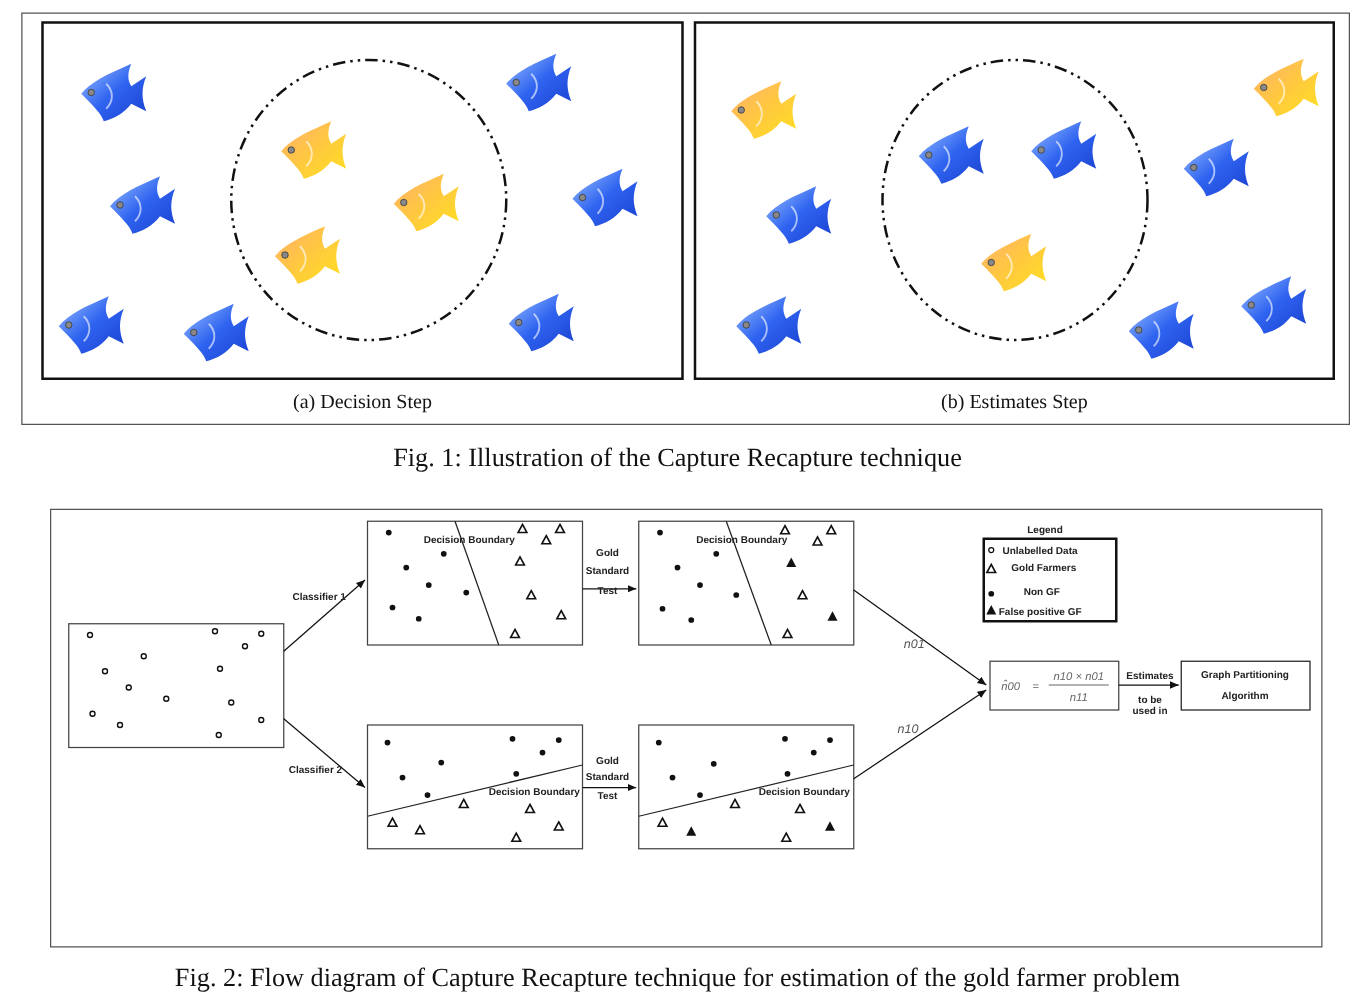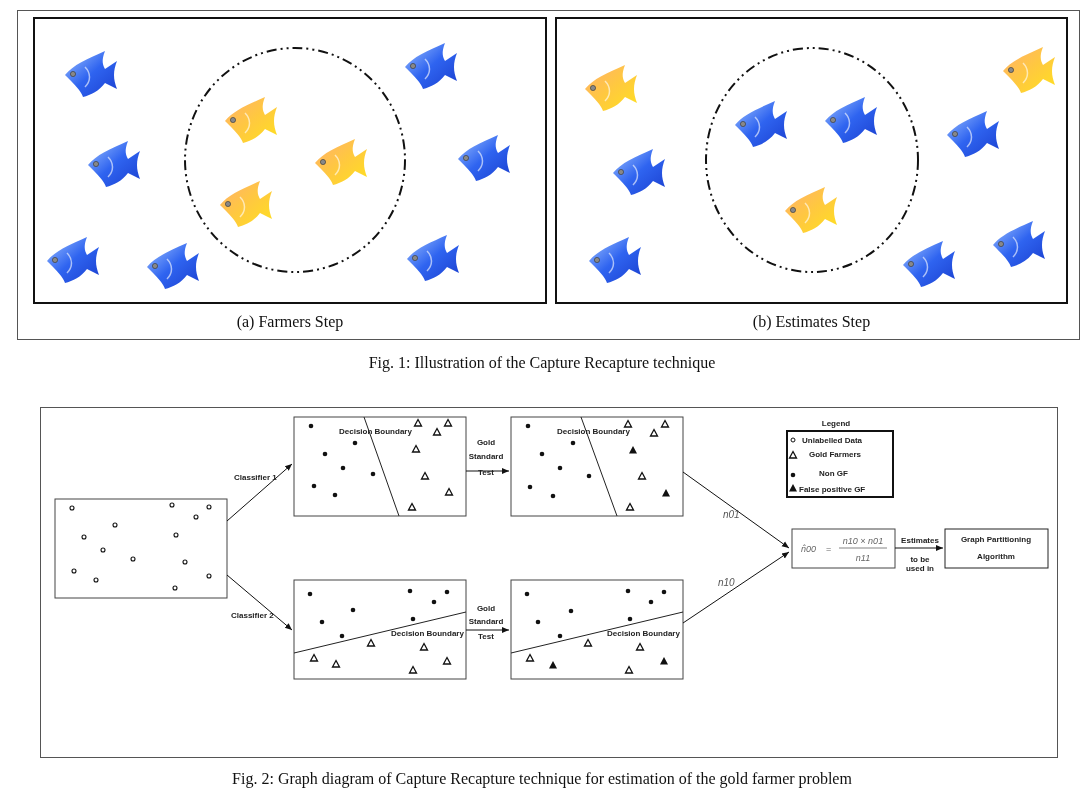--- a/index.html
+++ b/index.html
@@ -1,21 +1,21 @@
 <!DOCTYPE html>
 <html><head>
 <meta charset="utf-8">
 <style>
   html,body{margin:0;padding:0;background:#fff;}
   body{width:1084px;height:802px;position:relative;overflow:hidden;font-family:"Liberation Serif",serif;}
   .abs{position:absolute;}
   .fig1-frame{left:17px;top:10px;width:1063px;height:330px;border:1px solid #555;box-sizing:border-box;}
   .panel{position:absolute;border:2px solid #111;box-sizing:border-box;background:#fff;}
   .sub-cap{position:absolute;font-size:16px;color:#111;text-align:center;}
-  .fig-cap{position:absolute;font-size:16px;color:#111;text-align:center;width:100%;}
+  .fig-cap{position:absolute;font-size:21px;color:#111;text-align:center;width:100%;}
   .fig2-frame{left:40px;top:407px;width:1018px;height:351px;border:1px solid #555;box-sizing:border-box;}
   svg text{font-family:"Liberation Sans",sans-serif;}
   .dia-label{font-family:"Liberation Sans",sans-serif;font-weight:bold;font-size:8px;fill:#222;}
 </style>
 </head>
 <body>
 
 <div class="abs fig1-frame"></div>
 
 <div class="panel" style="left:33px;top:17px;width:514px;height:287px;">
@@ -63,21 +63,21 @@
         <use href="#fish" x="370" y="34" fill="url(#gb)"></use>
       </g>
     <g>
         <use href="#fish" x="423" y="126" fill="url(#gb)"></use>
       </g>
     <g>
         <use href="#fish" x="372" y="226" fill="url(#gb)"></use>
       </g>
   </svg>
 </div>
-<div class="sub-cap" style="left:33px;top:313px;width:514px;">(a) Farmers Step</div>
+<div class="sub-cap" style="left:33px;top:313px;width:514px;">(a) Decision Step</div>
 
 <div class="panel" style="left:555px;top:17px;width:513px;height:287px;">
   <svg width="509" height="283">
     <ellipse cx="255" cy="141" rx="106" ry="112" fill="none" stroke="#111" stroke-width="2" stroke-dasharray="10,4,2,4,2,4"></ellipse>
     <g>
         <use href="#fish" x="28" y="56" fill="url(#go)"></use>
       </g>
     <g>
         <use href="#fish" x="56" y="140" fill="url(#gb)"></use>
       </g>
@@ -281,13 +281,13 @@
       <use href="#otri" x="752" y="47"></use>
       <text class="dia-label" x="768" y="49">Gold Farmers</text>
       <circle cx="752" cy="67" r="2.3" fill="#111"></circle>
       <text class="dia-label" x="778" y="68">Non GF</text>
       <use href="#ftri" x="752" y="80"></use>
       <text class="dia-label" x="758" y="84">False positive GF</text>
     </g>
   </svg>
 </div>
 
-<div class="fig-cap" style="left:0;top:770px;">Fig. 2: Graph diagram of Capture Recapture technique for estimation of the gold farmer problem</div>
+<div class="fig-cap" style="left:0;top:770px;">Fig. 2: Flow diagram of Capture Recapture technique for estimation of the gold farmer problem</div>
 
 </body></html>

